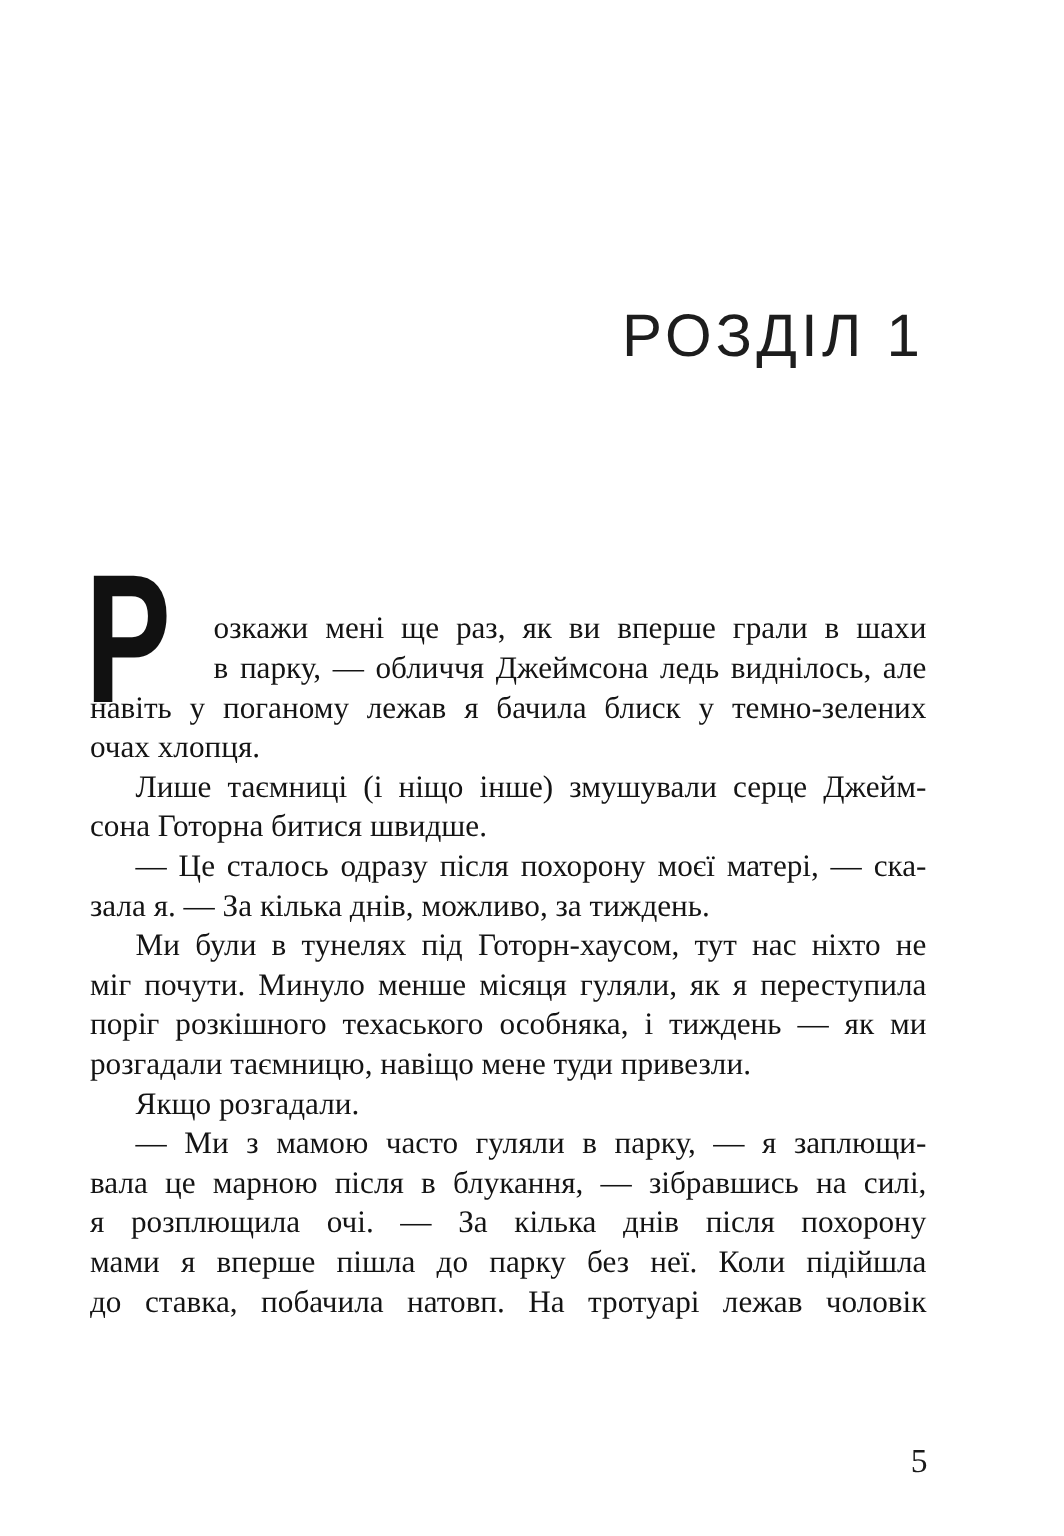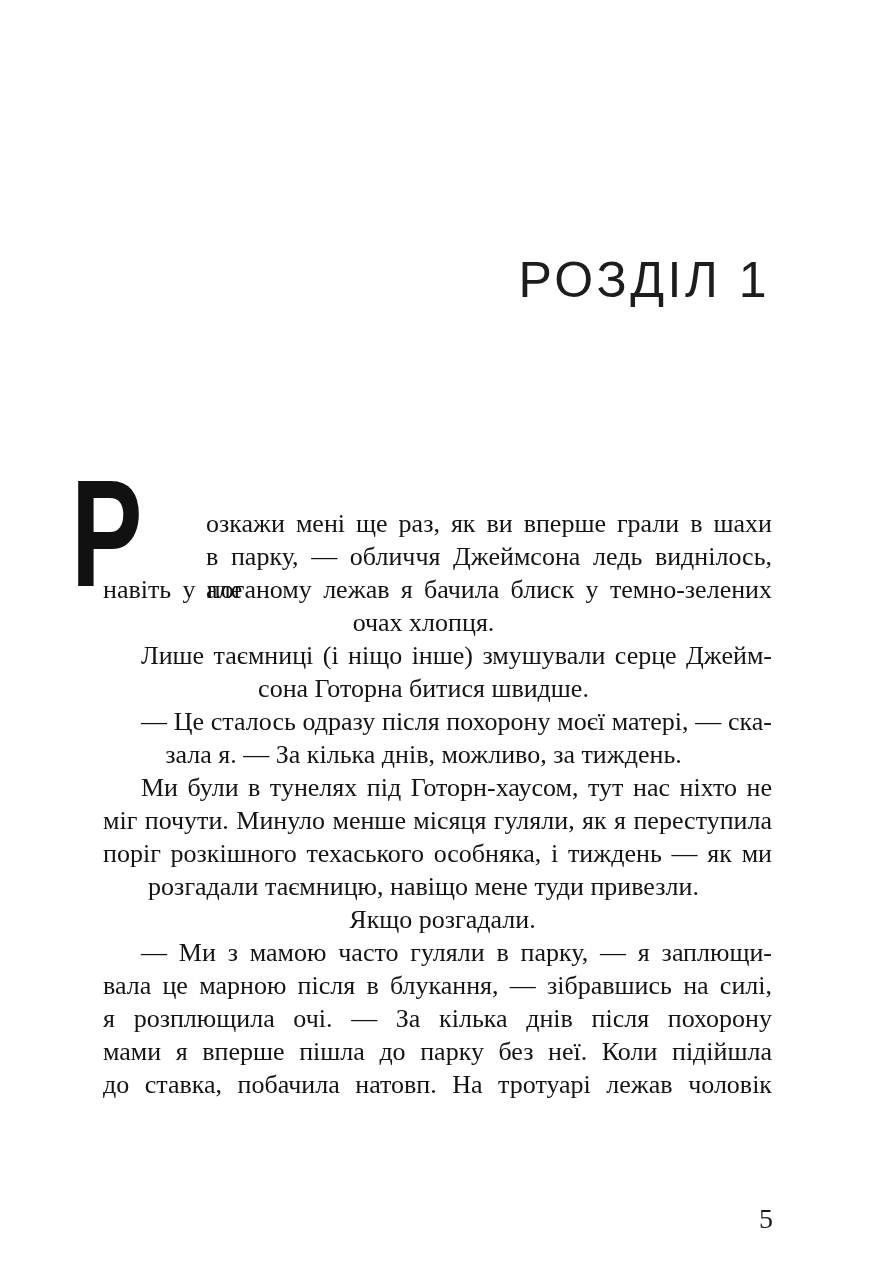--- a/index.html
+++ b/index.html
@@ -50,26 +50,25 @@
     line-height: 153px;
     color: #111111;
     transform: scaleX(0.70);
     transform-origin: left top;
     pointer-events: none;
   }
   .line {
     height: 33px;
     line-height: 33px;
     white-space: normal;
-    text-align: center;
+    text-align: left;
   }
   .line.j {
     text-align: justify;
     text-align-last: justify;
-    margin-left: 28px;
   }
   .line.ind { padding-left: 38px; }
   .line.dc  { padding-left: 103px; }
   .pagenum {
     position: absolute;
     top: 1202px;
     right: 114px;
     font-family: "Liberation Serif", "DejaVu Serif", serif;
     font-size: 28px;
     line-height: 34px;

